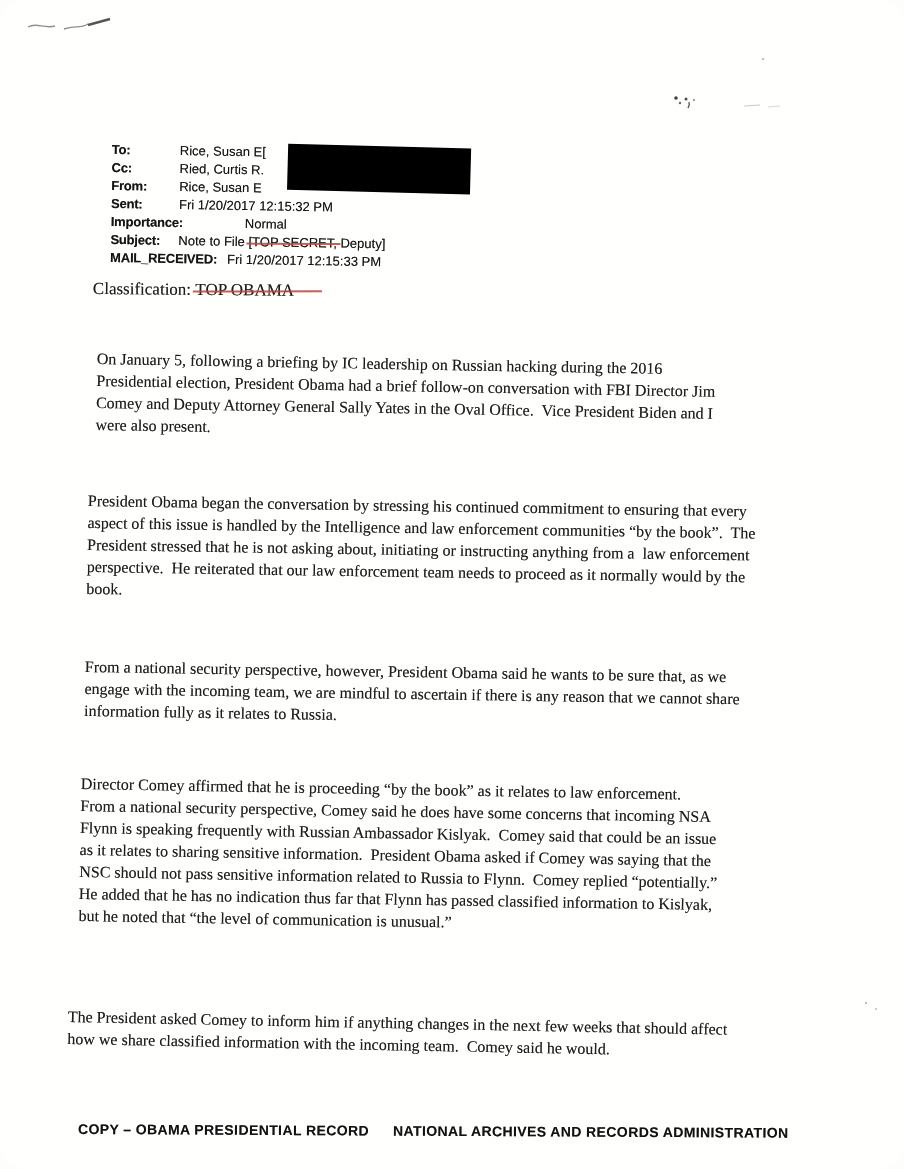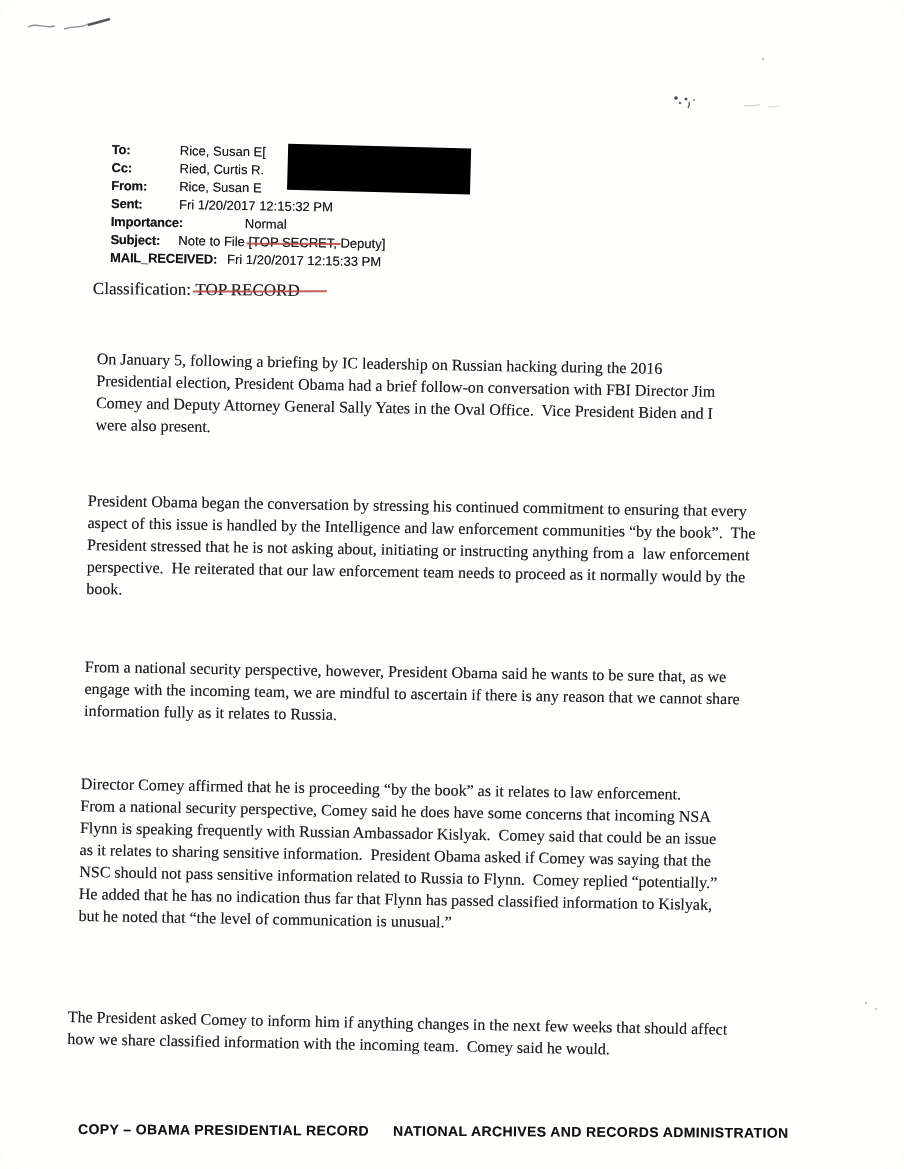--- a/index.html
+++ b/index.html
@@ -111,21 +111,21 @@
       <span class="hdr-label">Subject:</span>
       <span class="hdr-value"><span>Note to File </span><span class="strike">[TOP SECRET,</span><span> Deputy]</span></span>
     </div>
     <div class="hdr-row">
       <span class="hdr-label wide">MAIL_RECEIVED:</span>
       <span class="hdr-value">Fri 1/20/2017 12:15:33 PM</span>
     </div>
   </div>
 
   <div class="classification">
-    <span>Classification: </span><span class="strike strike-ext">TOP RECORD</span>
+    <span>Classification: </span><span class="strike strike-ext">TOP OBAMA</span>
   </div>
 
   <div class="para" style="left:97px; top:348px; width:645px; transform:rotate(1deg);">On January 5, following a briefing by IC leadership on Russian hacking during the 2016 Presidential election, President Obama had a brief follow-on conversation with FBI Director Jim Comey and Deputy Attorney General Sally Yates in the Oval Office.  Vice President Biden and I were also present.</div>
 
   <div class="para" style="left:88px; top:490px; width:670px; transform:rotate(0.9deg);">President Obama began the conversation by stressing his continued commitment to ensuring that every aspect of this issue is handled by the Intelligence and law enforcement communities “by the book”.  The President stressed that he is not asking about, initiating or instructing anything from a  law enforcement perspective.  He reiterated that our law enforcement team needs to proceed as it normally would by the book.</div>
 
   <div class="para" style="left:85px; top:656px; width:660px; transform:rotate(0.9deg);">From a national security perspective, however, President Obama said he wants to be sure that, as we engage with the incoming team, we are mindful to ascertain if there is any reason that we cannot share information fully as it relates to Russia.</div>
 
   <div class="para" style="left:81px; top:773px; width:640px; transform:rotate(1deg);">Director Comey affirmed that he is proceeding “by the book” as it relates to law enforcement.  From a national security perspective, Comey said he does have some concerns that incoming NSA Flynn is speaking frequently with Russian Ambassador Kislyak.  Comey said that could be an issue as it relates to sharing sensitive information.  President Obama asked if Comey was saying that the NSC should not pass sensitive information related to Russia to Flynn.  Comey replied “potentially.”  He added that he has no indication thus far that Flynn has passed classified information to Kislyak, but he noted that “the level of communication is unusual.”</div>
 

